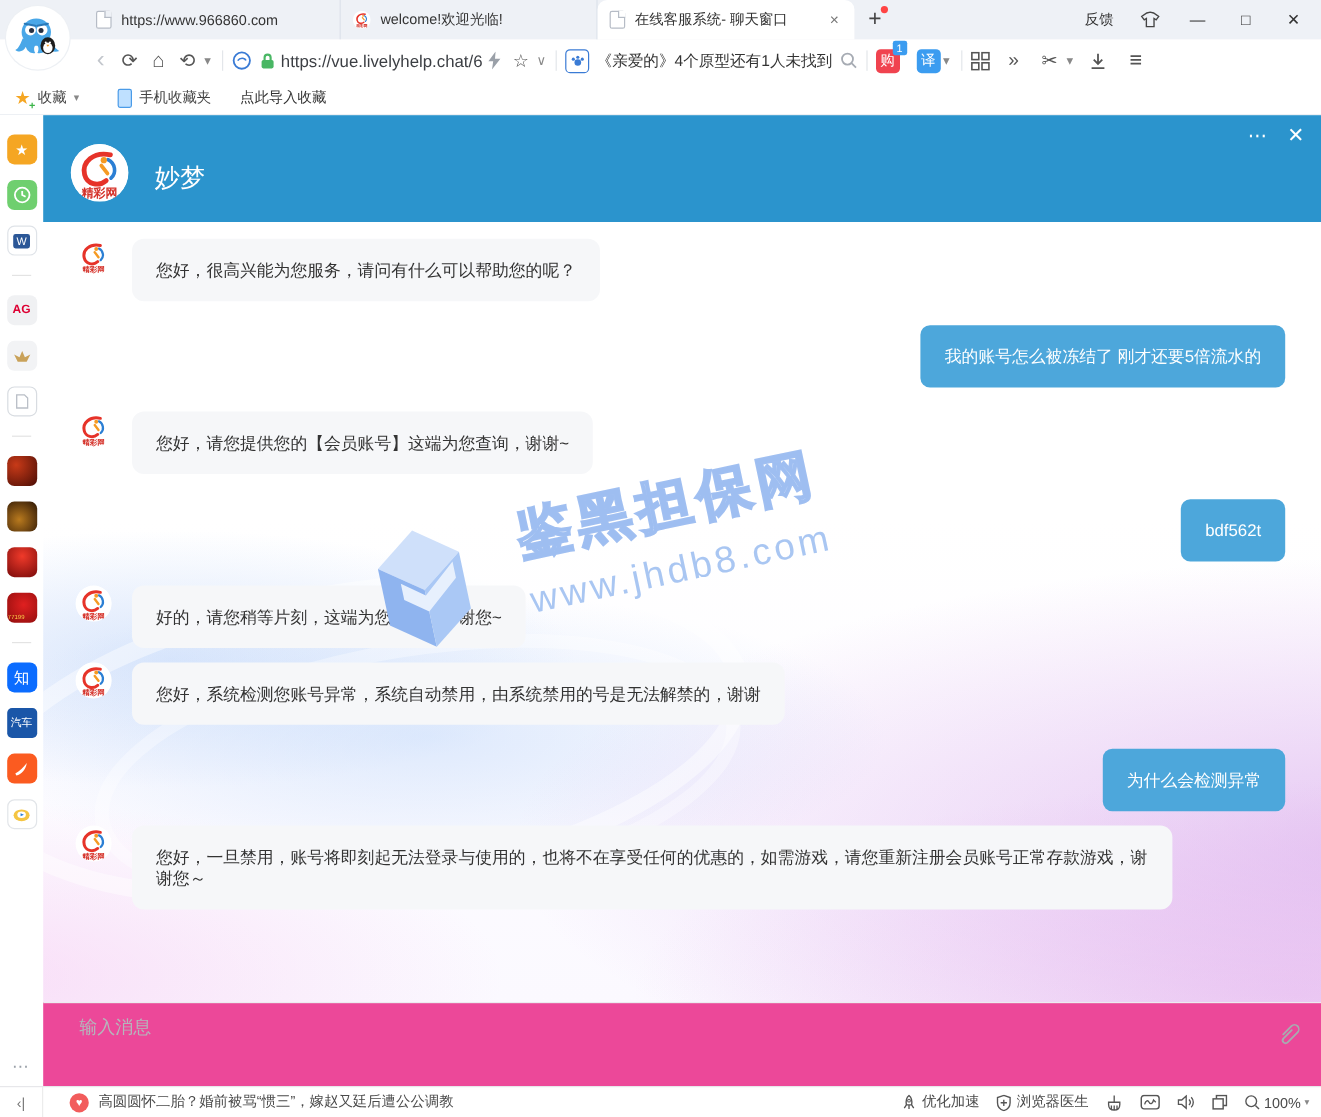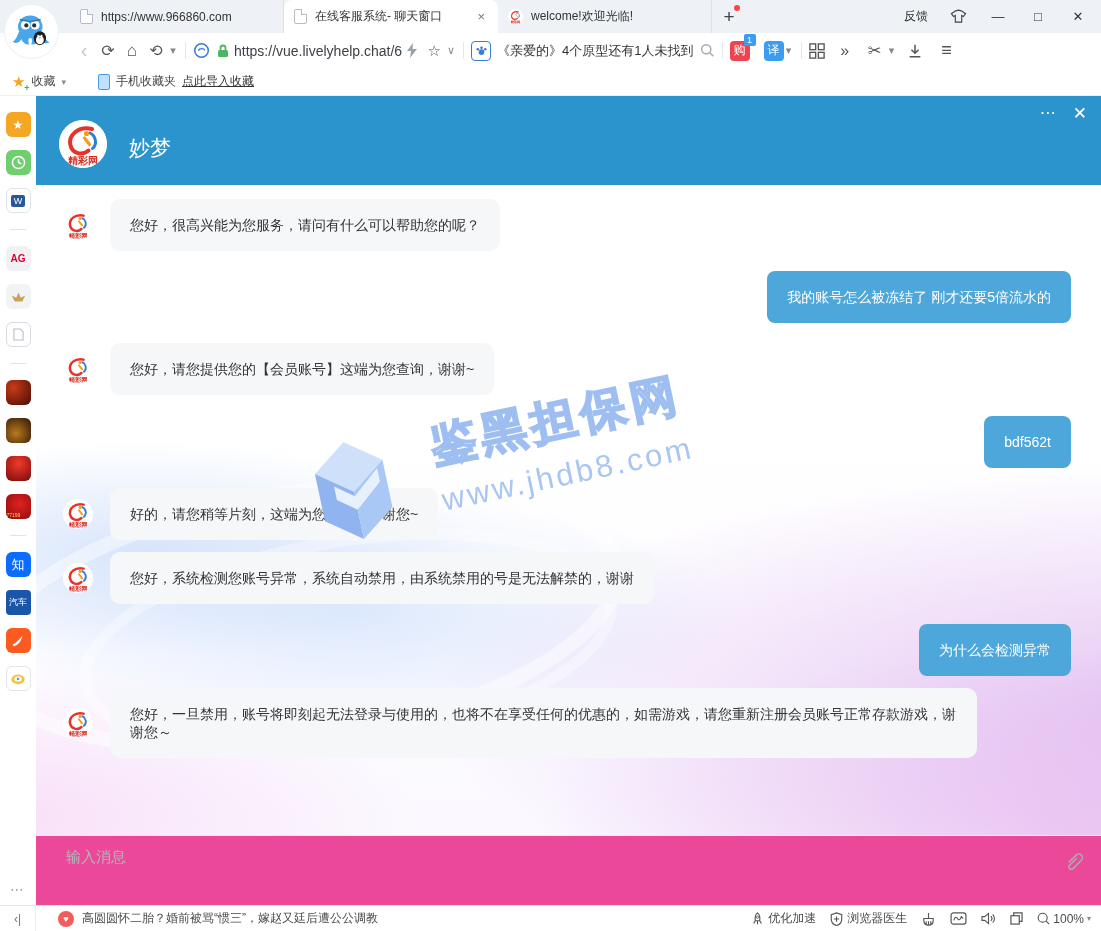--- a/index.html
+++ b/index.html
@@ -38,21 +38,21 @@
   .badge { position:absolute; top:-7px; right:-6px; min-width:12px; height:12px; background:#3b9cf0; color:#fff;
     font-size:9px; line-height:12px; text-align:center; border-radius:2px; padding:0 2px; }
   .paw-box { width:20px; height:20px; border:1px solid #3a7bd5; border-radius:4px; background:#fff; display:flex; align-items:center; justify-content:center; }
 
   
   .bookmarks { position:absolute; top:68px; left:0; right:0; height:28px; background:#fff; border-bottom:1px solid #edf0f4;
     display:flex; align-items:center; gap:6px; padding-left:12px; font-size:12px; color:#444; }
   .bm-star { color:#f5a623; font-size:15px; position:relative; }
   .bm-star .plus { position:absolute; right:-4px; bottom:-2px; color:#3cb54a; font-size:9px; font-weight:bold; }
   .bm-phone { width:12px; height:16px; border:1px solid #4a9be8; border-radius:2px; background:#bfe0ff; margin-left:26px; }
-  .bm-link { text-decoration:underline; color:#333; }
+  .bm-link { color:#333; margin-left:18px; }
 
   
   .main { position:absolute; top:96px; left:0; right:0; bottom:26px; display:flex; }
   .sidebar { width:36px; background:#fff; display:flex; flex-direction:column; align-items:center; padding-top:16px; gap:13px; flex-shrink:0; }
   .side-icon { width:25px; height:25px; border-radius:6px; display:flex; align-items:center; justify-content:center;
     font-size:12px; color:#fff; flex-shrink:0; }
   .side-div { width:16px; height:1px; background:#e3e3e3; margin:3px 0; }
   .side-more { margin-top:auto; color:#9aa0a8; font-size:14px; letter-spacing:2px; padding-bottom:8px; }
 
   .chat { flex:1; display:flex; flex-direction:column; min-width:0; }
@@ -69,21 +69,21 @@
       radial-gradient(80% 42% at 98% 99%, rgba(231,164,233,.40), transparent 65%),
       radial-gradient(70% 38% at -6% 97%, rgba(246,199,241,.55), transparent 60%),
       radial-gradient(58% 30% at 30% 66%, rgba(188,213,250,.48), transparent 62%),
       radial-gradient(48% 25% at 10% 56%, rgba(168,199,247,.42), transparent 66%),
       linear-gradient(180deg,#ffffff 0%,#ffffff 38%,#fbf9ff 100%); }
   .chat-body:before { content:""; position:absolute; left:-60px; top:300px; width:620px; height:230px; border-radius:50%;
     border:16px solid rgba(255,255,255,.45); transform:rotate(-9deg); pointer-events:none; }
   .chat-body:after { content:""; position:absolute; left:40px; top:350px; width:520px; height:190px; border-radius:50%;
     border:12px solid rgba(255,255,255,.35); transform:rotate(-9deg); pointer-events:none; }
 
-  .msg-row { display:flex; position:relative; z-index:1;align-items:center; }
+  .msg-row { display:flex; position:relative; z-index:1; }
   .msg-row.agent { justify-content:flex-start; gap:17px; }
   .msg-row.user { justify-content:flex-end; }
   .msg-avatar { width:30px; height:30px; border-radius:50%; flex-shrink:0; background:#fff; }
   .bubble { font-size:14px; line-height:18px; padding:17px 20px; }
   .agent .bubble { background:#f6f7f9; color:#333; border-radius:10px; max-width:86%; }
   .user .bubble { background:#4da7db; color:#fff; border-radius:8px; max-width:80%; }
   .mb20 { margin-bottom:20px; } .mb21 { margin-bottom:21px; } .mb12 { margin-bottom:12px; } .mb19 { margin-bottom:19px; }
 
   .watermark { position:absolute; left:265px; top:212px; z-index:5; display:flex; align-items:center; gap:18px;
     transform:rotate(-12deg); pointer-events:none; }
@@ -153,30 +153,30 @@
     <div class="logo-circle">
       <svg width="42" height="42">
           <use href="#octopus"></use>
         </svg>
     </div>
     <div class="tabs">
       <div class="tab">
         <span class="page-icon"></span>
         <span class="tab-title">https://www.966860.com</span>
       </div>
+      <div class="tab">
+        <svg width="15" height="15">
+            <use href="#brandlogo"></use>
+          </svg>
+        <span class="tab-title">welcome!欢迎光临!</span>
+      </div>
       <div class="tab active">
         <span class="page-icon"></span>
         <span class="tab-title">在线客服系统- 聊天窗口</span>
         <span class="tab-close">×</span>
-      </div>
-      <div class="tab">
-        <svg width="15" height="15">
-            <use href="#brandlogo"></use>
-          </svg>
-        <span class="tab-title">welcome!欢迎光临!</span>
       </div>
     </div>
     <div class="newtab">
       <span>+</span>
       <span class="dot"></span>
     </div>
     <div class="tabbar-right">
       <span>反馈</span>
       <svg width="17" height="15" viewBox="0 0 24 20">
         <path d="M8 2 L12 1 L16 2 L22 6 L19 10 L16.5 8.5 L16.5 18 L7.5 18 L7.5 8.5 L5 10 L2 6 Z" fill="none" stroke="#444" stroke-width="1.6"></path>

